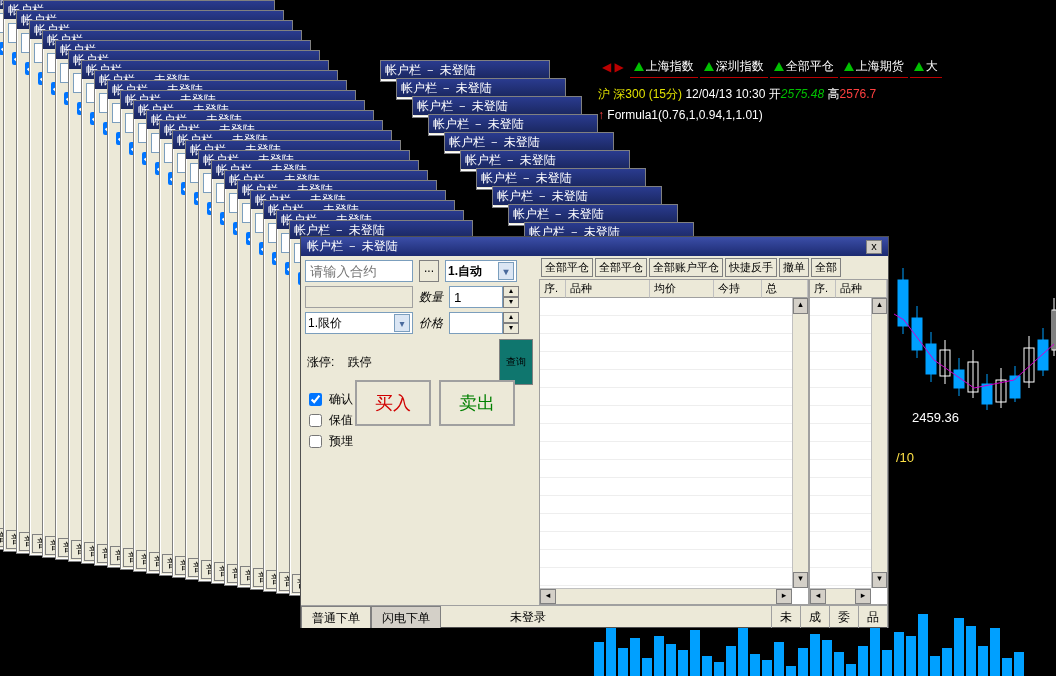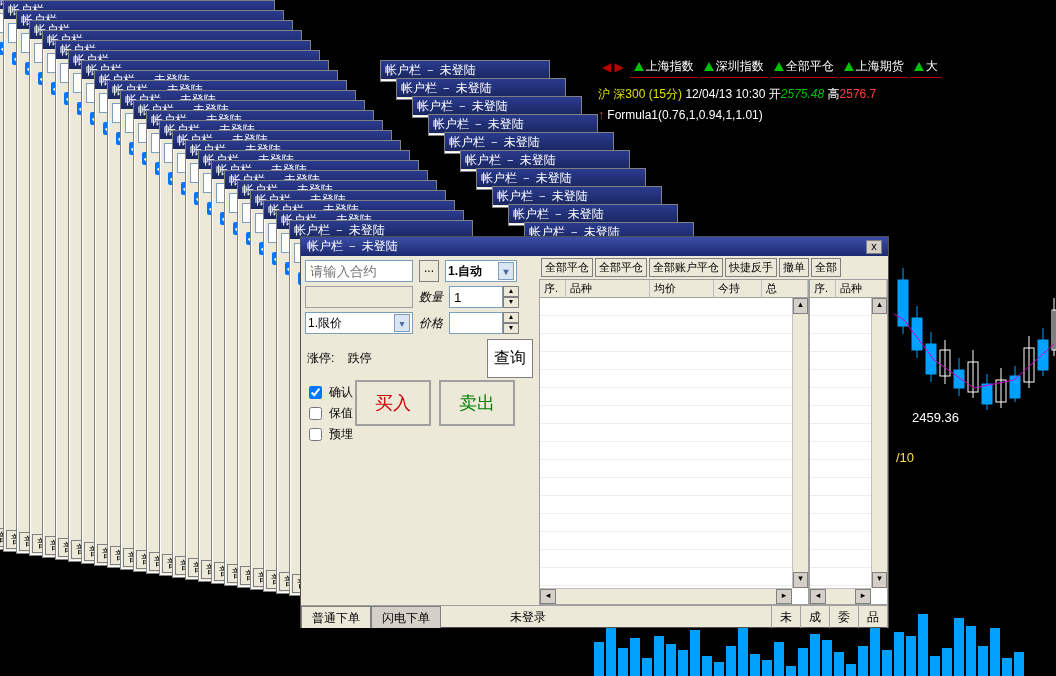--- a/index.html
+++ b/index.html
@@ -236,24 +236,24 @@
   border: 1px solid #7b9ebd;
   background: #dbe6f4;
   color: #4a6a9c;
   text-align: center;
   font-size: 10px;
   line-height: 18px;
 }
 #stop-row { color: #000; padding: 1px 2px; display: flex; justify-content: space-between; align-items: center; }
 #query-btn {
   border: 1px solid #808080;
-  background: #ffffff;
-  padding: 8px 6px;
+  background: #0f766e;
+  padding: 15px 6px;
   cursor: pointer;
-  font-size: 16px;
+  font-size: 10px;
 }
 #check-col {
   display: flex; flex-direction: column;
   gap: 2px;
   margin-top: 4px;
 }
 .cb {
   display: flex; align-items: center; gap: 4px;
 }
 .cb input { width: 13px; height: 13px; }

